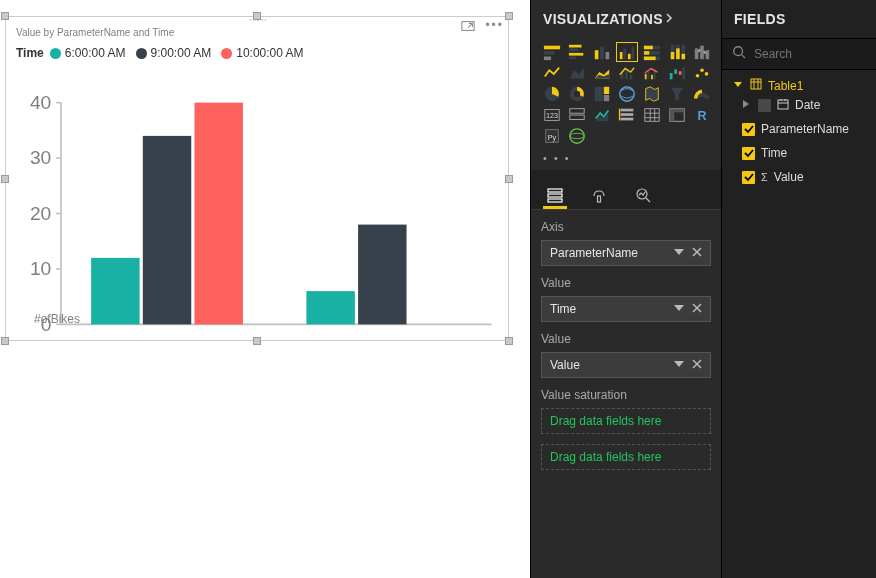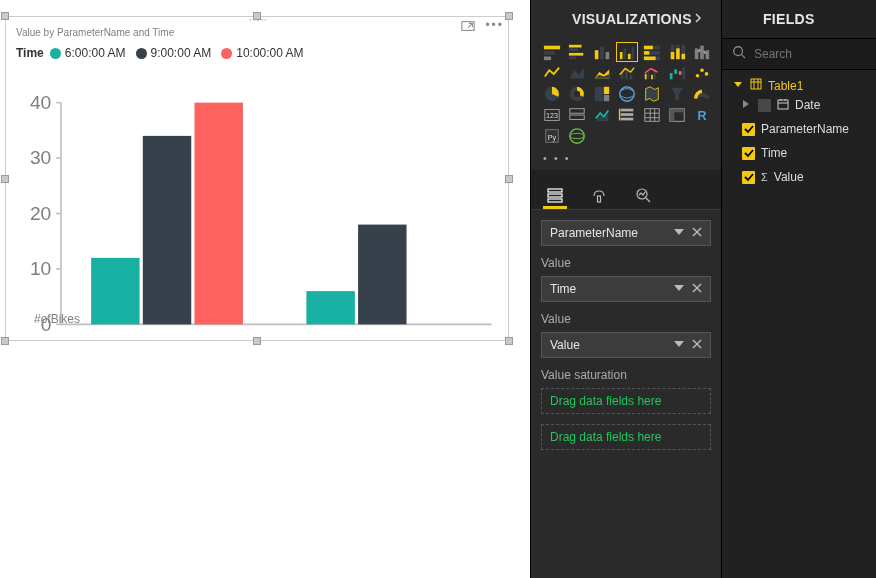--- a/index.html
+++ b/index.html
@@ -40,21 +40,20 @@
   .swatch { width:11px; height:11px; border-radius:50%; margin-right:4px; }
 
   .plot { position:absolute; left:10px; right:10px; top:76px; bottom:34px; }
   .cat-axis { position:absolute; left:28px; right:0; bottom:10px; height:18px;
     display:flex; color:#7f7f7f; font-size:12px; }
   .cat-axis > div { flex:1; }
 
   .viz-panel-header, .fields-panel-header {
     height:38px; display:flex; align-items:center; padding:8px 12px;
     color:#e6e6e6; font-size:14px; font-weight:600; letter-spacing:.3px;
-    margin-left:29px;
   }
   .chevron svg { width:12px; height:12px; }
 
   
   .viz-panel {
     flex: 0 0 173px; background:#2a2a2a; color:#ccc;
     display:flex; flex-direction:column; border-left:1px solid #000;
   }
   .viz-gallery {
     display:grid; grid-template-columns:repeat(7, 22px); grid-auto-rows:20px;
@@ -428,20 +427,21 @@
         <svg viewBox="0 0 18 18" fill="none" stroke="currentColor" stroke-width="1.2">
             <circle cx="8" cy="8" r="5"></circle>
             <line x1="12" y1="12" x2="16" y2="16"></line>
             <polyline points="5,9 7,7 9,9 11,6"></polyline>
           </svg>
       </div>
     </div>
 
     <div class="wells">
       <div class="well">
+        <div class="well-label">Axis</div>
         <div class="well-slot">
           <span>ParameterName</span>
           <span class="pill-actions">
             <span><svg viewBox="0 0 10 10" fill="#bbb">
                   <polygon points="0,2 10,2 5,8"></polygon>
                 </svg></span>
             <span><svg viewBox="0 0 10 10" stroke="#bbb" stroke-width="1.5">
                   <line x1="1" y1="1" x2="9" y2="9"></line>
                   <line x1="9" y1="1" x2="1" y2="9"></line>
                 </svg></span>

